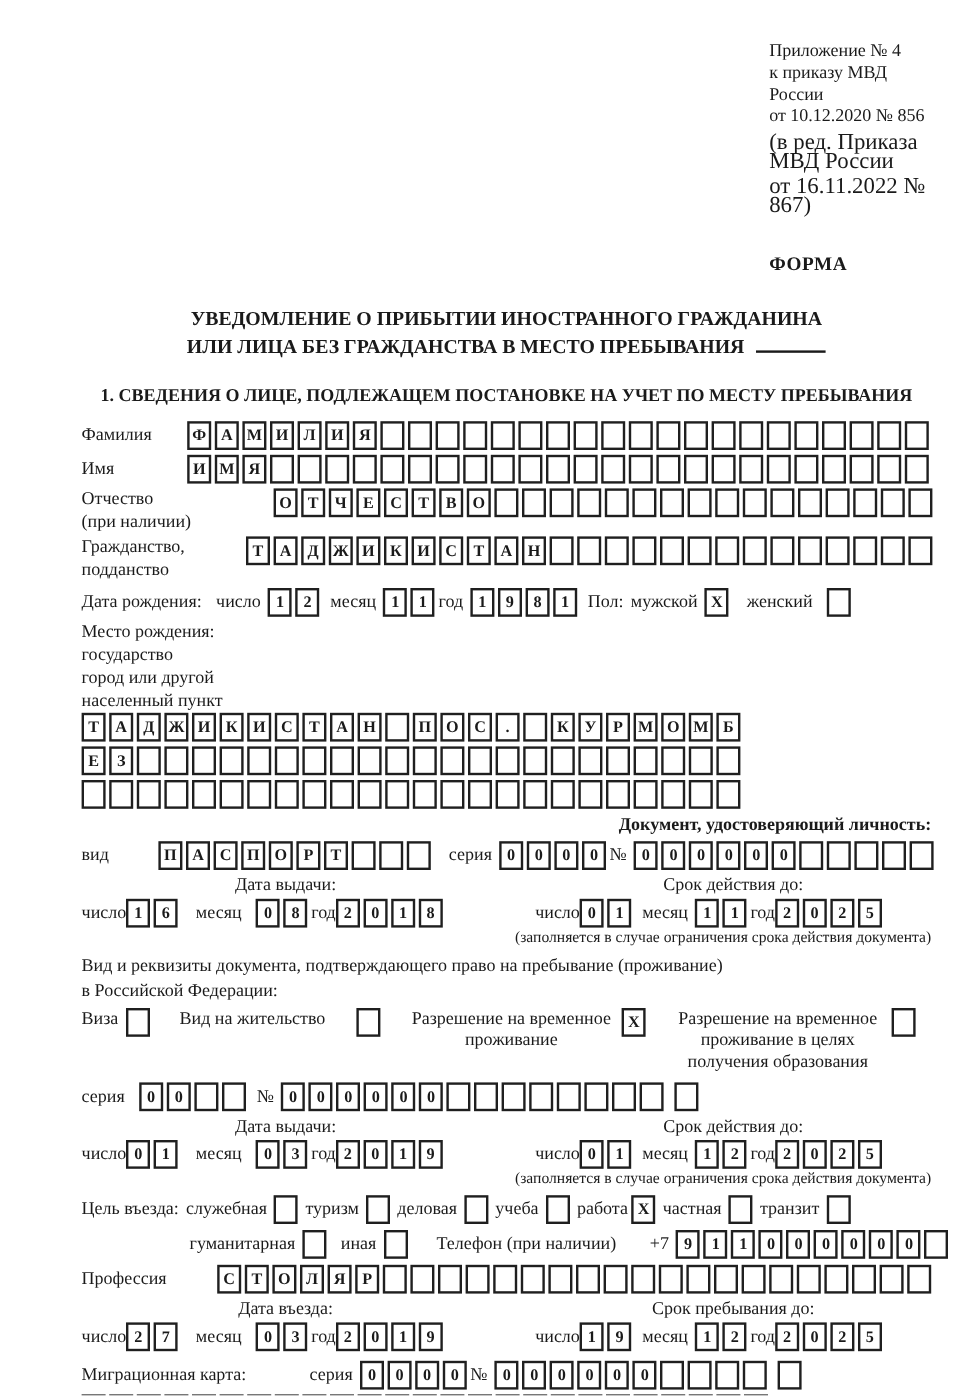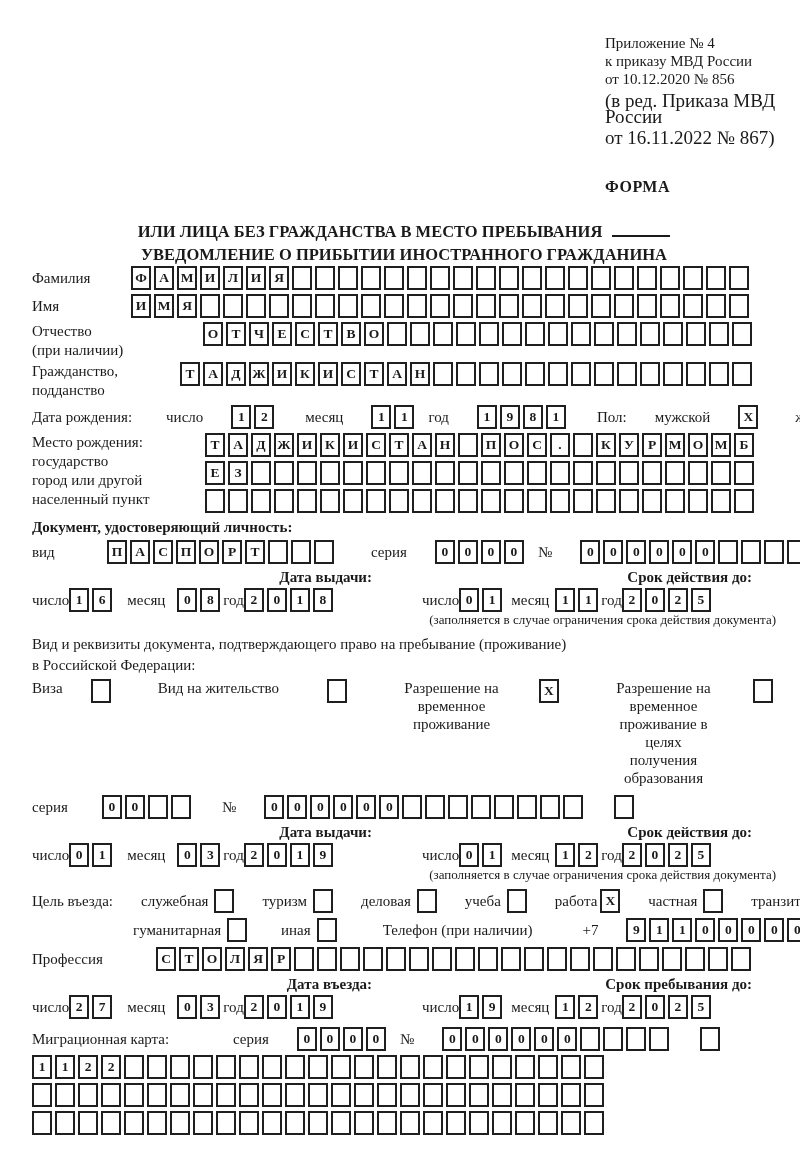--- a/index.html
+++ b/index.html
@@ -3,77 +3,78 @@
 <meta charset="utf-8">
 <style>
   html,body{margin:0;padding:0;background:#fff;}
   .page{
     position:relative;
     width:800px;height:1163px;
     background:#fff;
     color:#1a1a1a;
     font-family:"Liberation Serif","DejaVu Serif",serif;
     box-sizing:border-box;
-    padding:34px 24px 10px 32px;
+    padding:34px 24px 10px 68px;
     overflow:hidden;
   }
   .hdr-block{margin-left:573px;font-size:15px;line-height:18px;}
   .hdr-block .sub{font-size:19px;line-height:16px;margin-top:5px;}
   .forma{margin-left:573px;margin-top:32px;font-weight:bold;font-size:16px;letter-spacing:.5px;}
   .title{margin-top:24px;text-align:center;font-weight:bold;font-size:16.5px;line-height:23px;}
   .blank-line{display:inline-block;width:58px;border-bottom:2px solid #1a1a1a;height:14px;margin-left:10px;}
   .section-heading{margin-top:22px;margin-bottom:12px;font-weight:bold;font-size:15px;text-align:center;}
-  .row{display:flex;align-items:center;margin-bottom:4px;gap:11px;}
+  .row{display:flex;align-items:center;margin-bottom:4px;}
   .row-top{align-items:flex-start;}
   .lbl{font-size:15px;line-height:19px;flex:none;}
   .cells{display:inline-flex;flex:none;}
   .cell{
     flex:none;width:16px;height:20px;border:2px solid #1f1f1f;margin-right:3px;
     display:inline-flex;align-items:center;justify-content:center;
     font-size:13.5px;font-weight:600;background:#fff;
   }
   .stack{display:flex;flex-direction:column;}
   .stack .cells{margin-bottom:4px;}
   .inline-gap{display:inline-block;width:12px;flex:none;}
   .inline-gap-sm{display:inline-block;width:6px;flex:none;}
   .dates-pair{display:flex;align-items:flex-start;}
   .dates-col{display:flex;flex-direction:column;}
   .dates-col-left{width:390px;}
   .dates-col-right{flex:1;}
-  .dates-heading{text-align:right;font-size:15px;line-height:18px;font-weight:bold;}
+  .dates-heading{text-align:center;font-size:15px;line-height:18px;}
   .dates-grp{display:flex;align-items:center;margin-top:2px;}
   .note{font-size:13px;line-height:16px;text-align:right;margin-bottom:6px;}
   .intro{font-size:15px;line-height:21px;}
   .chk-label-multi{font-size:15px;line-height:18px;text-align:center;}
   .opt{display:flex;align-items:center;flex:none;}
   .opt .cell{margin-left:6px;margin-right:0;}
-  .doc-heading{text-align:left;font-weight:bold;font-size:15px;margin:2px 0 4px 0;}
+  .doc-heading{text-align:right;font-weight:bold;font-size:15px;margin:2px 0 4px 0;}
   .rep-note{font-size:13.5px;text-align:center;margin-top:2px;}
 </style>
 </head>
 <body>
 
 <div class="page">
 
   <div class="hdr-block">
     <div>Приложение № 4</div>
     <div>к приказу МВД России</div>
     <div>от 10.12.2020 № 856</div>
     <div class="sub">(в ред. Приказа МВД России</div>
     <div class="sub">от 16.11.2022 № 867)</div>
   </div>
   <div class="forma">ФОРМА</div>
 
   <div class="title">
+    <div>УВЕДОМЛЕНИЕ О ПРИБЫТИИ ИНОСТРАННОГО ГРАЖДАНИНА</div>
     <div>
       <span>ИЛИ ЛИЦА БЕЗ ГРАЖДАНСТВА В МЕСТО ПРЕБЫВАНИЯ</span><span class="blank-line"></span>
     </div>
-    <div>УВЕДОМЛЕНИЕ О ПРИБЫТИИ ИНОСТРАННОГО ГРАЖДАНИНА</div>
-  </div>
-
+  </div>
+
+  <div class="section-heading">1. СВЕДЕНИЯ О ЛИЦЕ, ПОДЛЕЖАЩЕМ ПОСТАНОВКЕ НА УЧЕТ ПО МЕСТУ ПРЕБЫВАНИЯ</div>
 
   <div class="row">
     <div class="lbl" style="width:88px;">Фамилия</div>
     <div class="cells">
         <span class="cell">Ф</span>
         <span class="cell">А</span>
         <span class="cell">М</span>
         <span class="cell">И</span>
         <span class="cell">Л</span>
         <span class="cell">И</span>
@@ -230,21 +231,21 @@
     <span class="inline-gap-sm"></span>
     <span class="lbl">мужской</span>
     <span class="inline-gap-sm"></span>
     <span class="cell">X</span>
     <span class="inline-gap"></span>
     <span class="lbl">женский</span>
     <span class="inline-gap"></span>
     <span class="cell"></span>
   </div>
 
-  <div class="row row-top" style="margin-top:4px;margin-bottom:0;">
+  <div class="row row-top" style="margin-top:4px;margin-bottom:0;flex-direction:column;">
     <div class="lbl" style="width:162px;">
       <div>Место рождения:</div>
       <div>государство</div>
       <div>город или другой</div>
       <div>населенный пункт</div>
     </div>
     <div class="stack">
       <div class="cells">
           <span class="cell">Т</span>
           <span class="cell">А</span>

